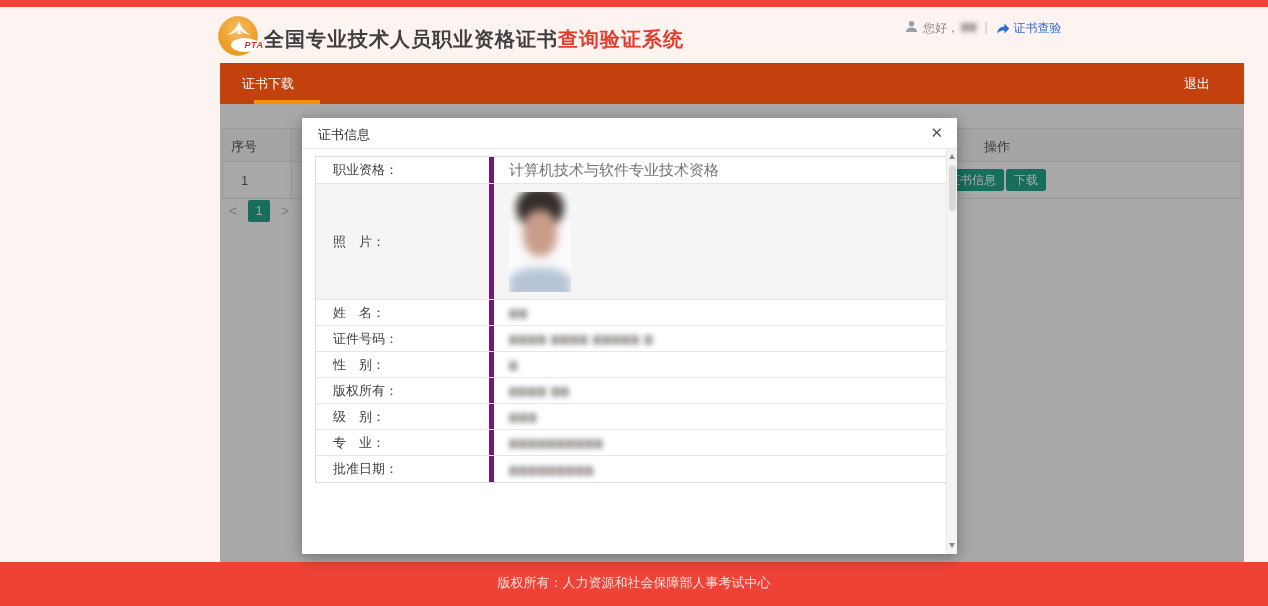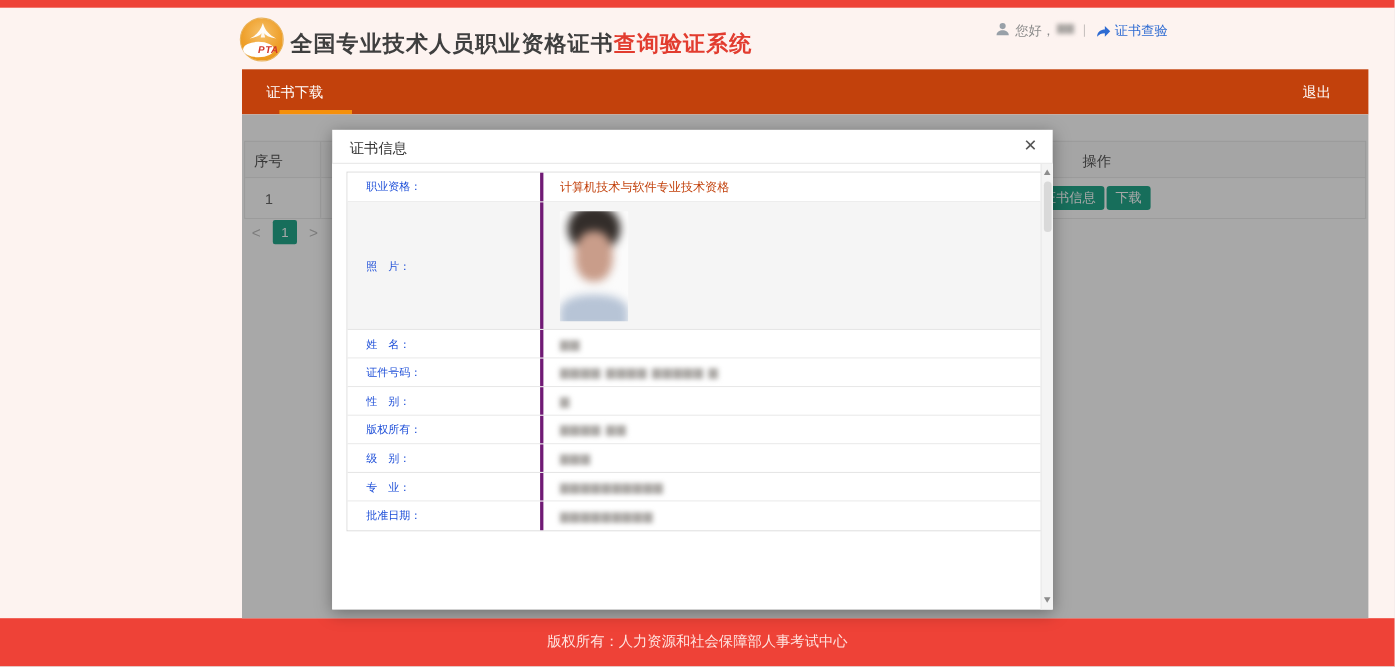--- a/index.html
+++ b/index.html
@@ -8,21 +8,21 @@
   .page { position:relative; width:1268px; height:606px; overflow:hidden; background:#fdf3f0; }
 
   
   .topstrip { position:absolute; left:0; top:0; width:1268px; height:7px; background:#ee4237; }
 
   
   .logo { position:absolute; left:218px; top:16px; width:40px; height:40px; border-radius:50%;
           background:radial-gradient(circle at 50% 35%, #f6c169 0%, #efa12d 55%, #e8920c 100%);
           border:1px solid #e8b25a; }
   .logo-wings { position:absolute; left:5px; top:3px; width:30px; height:22px; }
-  .logo-oval { position:absolute; left:2px; top:21px; width:28px; height:14px; background:#fff;
+  .logo-oval { position:absolute; left:12px; top:21px; width:28px; height:14px; background:#fff;
                border-radius:50%; display:flex; align-items:center; justify-content:center;padding-left:18px; }
   .logo-txt { color:#d2352a; font-size:9px; font-weight:bold; font-style:italic; letter-spacing:0.5px; }
   .title { position:absolute; left:264px; top:26px; font-size:20px; font-weight:bold; letter-spacing:1px; white-space:nowrap; }
   .title .t-dark { color:#3f3f3f; }
   .title .t-red  { color:#e23c2f; }
 
   .userbar { position:absolute; left:905px; top:20px; height:16px; display:flex; 
              font-size:12px; color:#8a8a8a; white-space:nowrap; }
   .userbar .sep { margin:0 8px; color:#c8c2c0; }
   .redname { filter:blur(2px); color:#a9a5a2; font-size:10px; margin-left:2px; }
@@ -63,23 +63,23 @@
            box-shadow:0 3px 14px rgba(0,0,0,0.35); }
   .m-head { position:relative; height:31px; border-bottom:1px solid #e6e6e6; }
   .m-title { position:absolute; left:16px; top:8px; font-size:13px; color:#333; }
   .m-close { position:absolute; right:14px; top:6px; font-size:15px; color:#555; cursor:pointer; line-height:18px; }
   .m-body { position:relative; height:405px; background:#fff; }
 
   .m-table { position:absolute; left:13px; top:7px; width:632px; border:1px solid #dcdcdc; background:#fff; }
   .m-row { display:flex; border-bottom:1px solid #e6e6e6; background:#fff; }
   .m-row:last-child { border-bottom:none; }
   .m-row.photo-row { background:#f5f5f5; }
-  .m-label { width:178px; border-right:3px solid #701a75; padding-left:17px; color:#1d4ed8; font-size:10px;
+  .m-label { width:178px; border-right:5px solid #701a75; padding-left:17px; color:#404040; font-size:13px;
              display:flex; align-items:center; flex-shrink:0; }
-  .m-value { flex:1; padding-left:15px; color:#c2410c; font-size:11px; display:flex; align-items:center; }
+  .m-value { flex:1; padding-left:15px; color:#737373; font-size:15px; display:flex; align-items:center; }
   .h27 { height:27px; } .h26 { height:26px; } .h116 { height:116px; }
   .redacted { filter:blur(2.5px); color:#aba8a5; font-size:11px; letter-spacing:1px; }
 
   
   .photo { position:relative; width:62px; height:100px; margin:8px 0; background:#fbfbfb; overflow:hidden; }
   .photo .blurwrap { position:absolute; inset:0; filter:blur(4px); }
   .photo .hair  { position:absolute; left:7px;  top:-6px;  width:48px; height:44px; background:#332d2a; border-radius:50%; }
   .photo .face  { position:absolute; left:14px; top:18px;  width:34px; height:46px; background:#c99d8a; border-radius:45%; }
   .photo .shirt { position:absolute; left:0px;  bottom:-6px; width:62px; height:30px; background:#b7c4d6; border-radius:45% 45% 0 0; }
 

